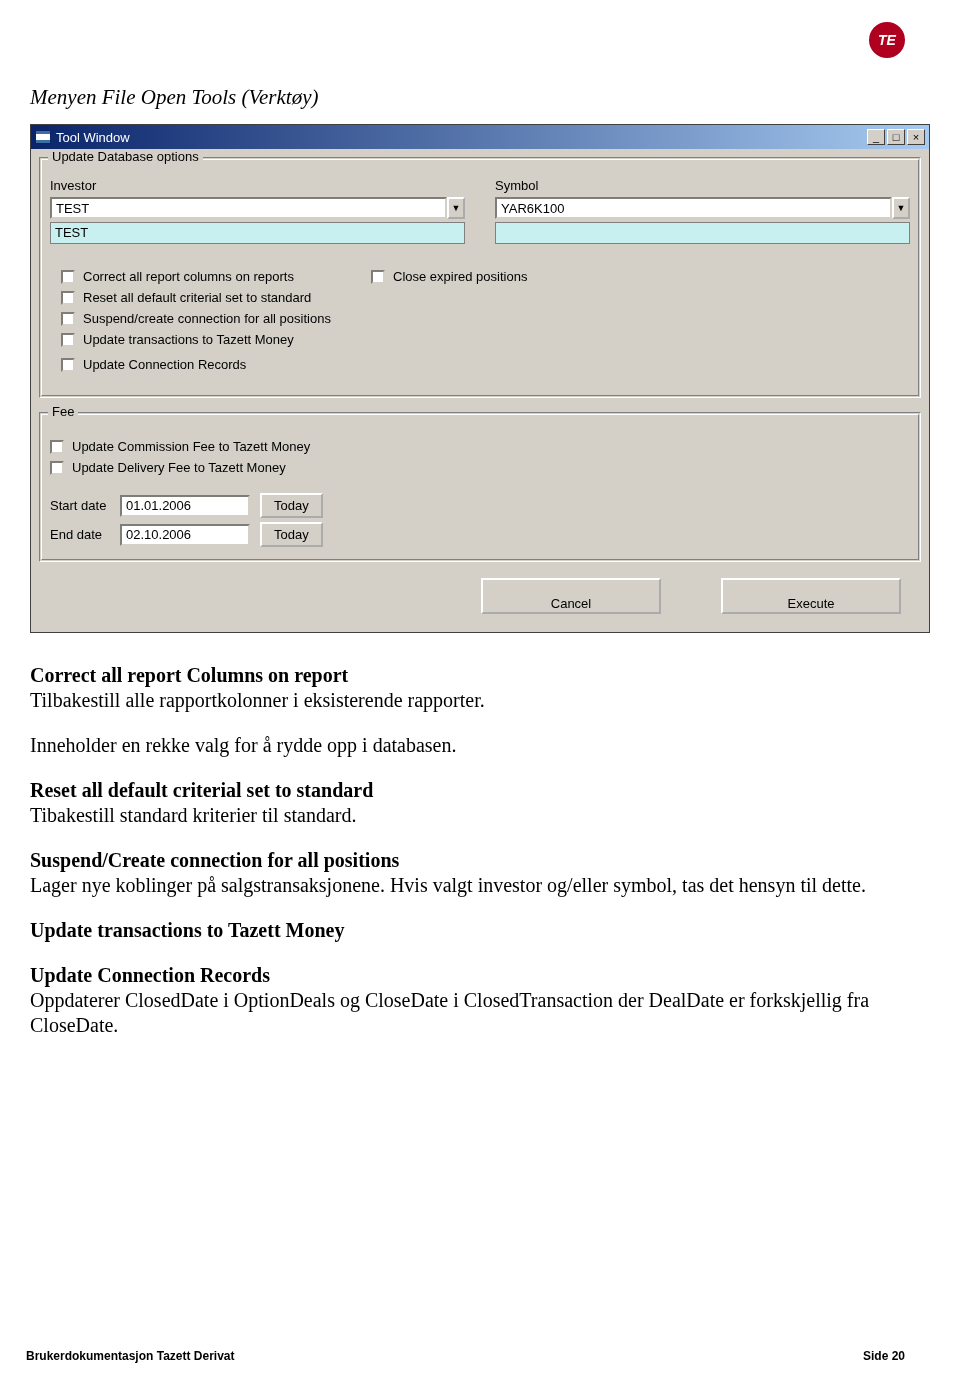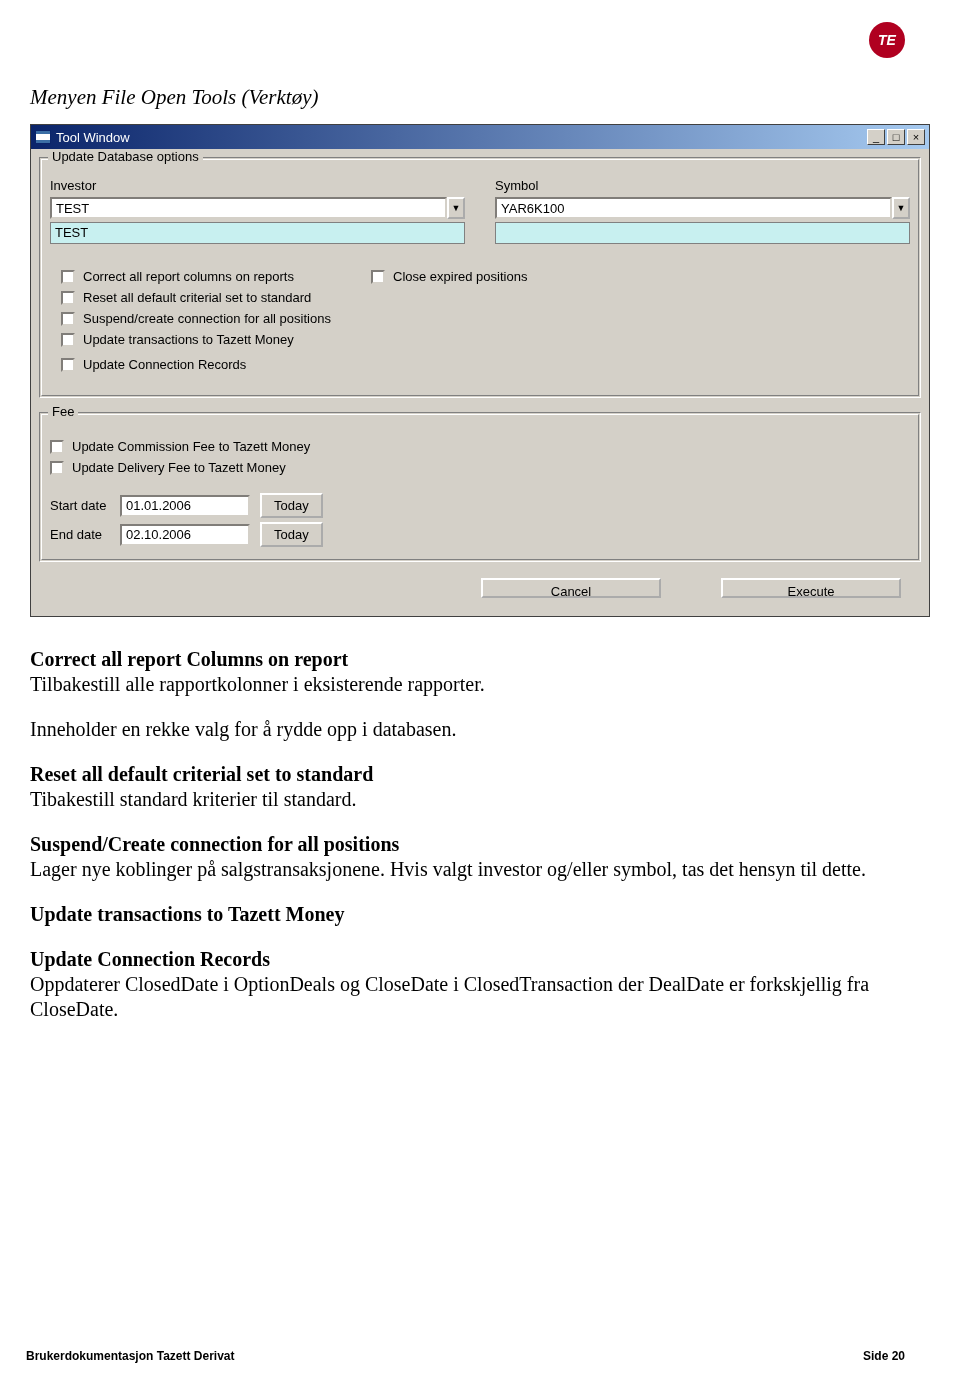--- a/index.html
+++ b/index.html
@@ -188,21 +188,21 @@
     background:#d4d0c8;
     border:2px outset #fff;
     padding:3px 12px;
     font-family: Tahoma, sans-serif;
     font-size:13px;
     text-align:center;
   }
   .today-btn { margin-left:10px; }
 
   .bottom-btns { display:flex; justify-content:flex-end; gap:60px; padding:2px 20px 10px 0; }
-  .bottom-btns .btn { width:180px; height:20px; padding:4px 0; }
+  .bottom-btns .btn { width:180px; height:20px; padding:16px 0; }
 
   
   .doc { margin-top:30px; font-family:"Times New Roman",serif; font-size:20px; line-height:1.25; }
   .doc p { margin-bottom:20px; }
   .doc .sub-inline { font-weight:bold; }
 
   .footer {
     position:absolute;
     bottom:25px;
     left:26px; right:55px;

